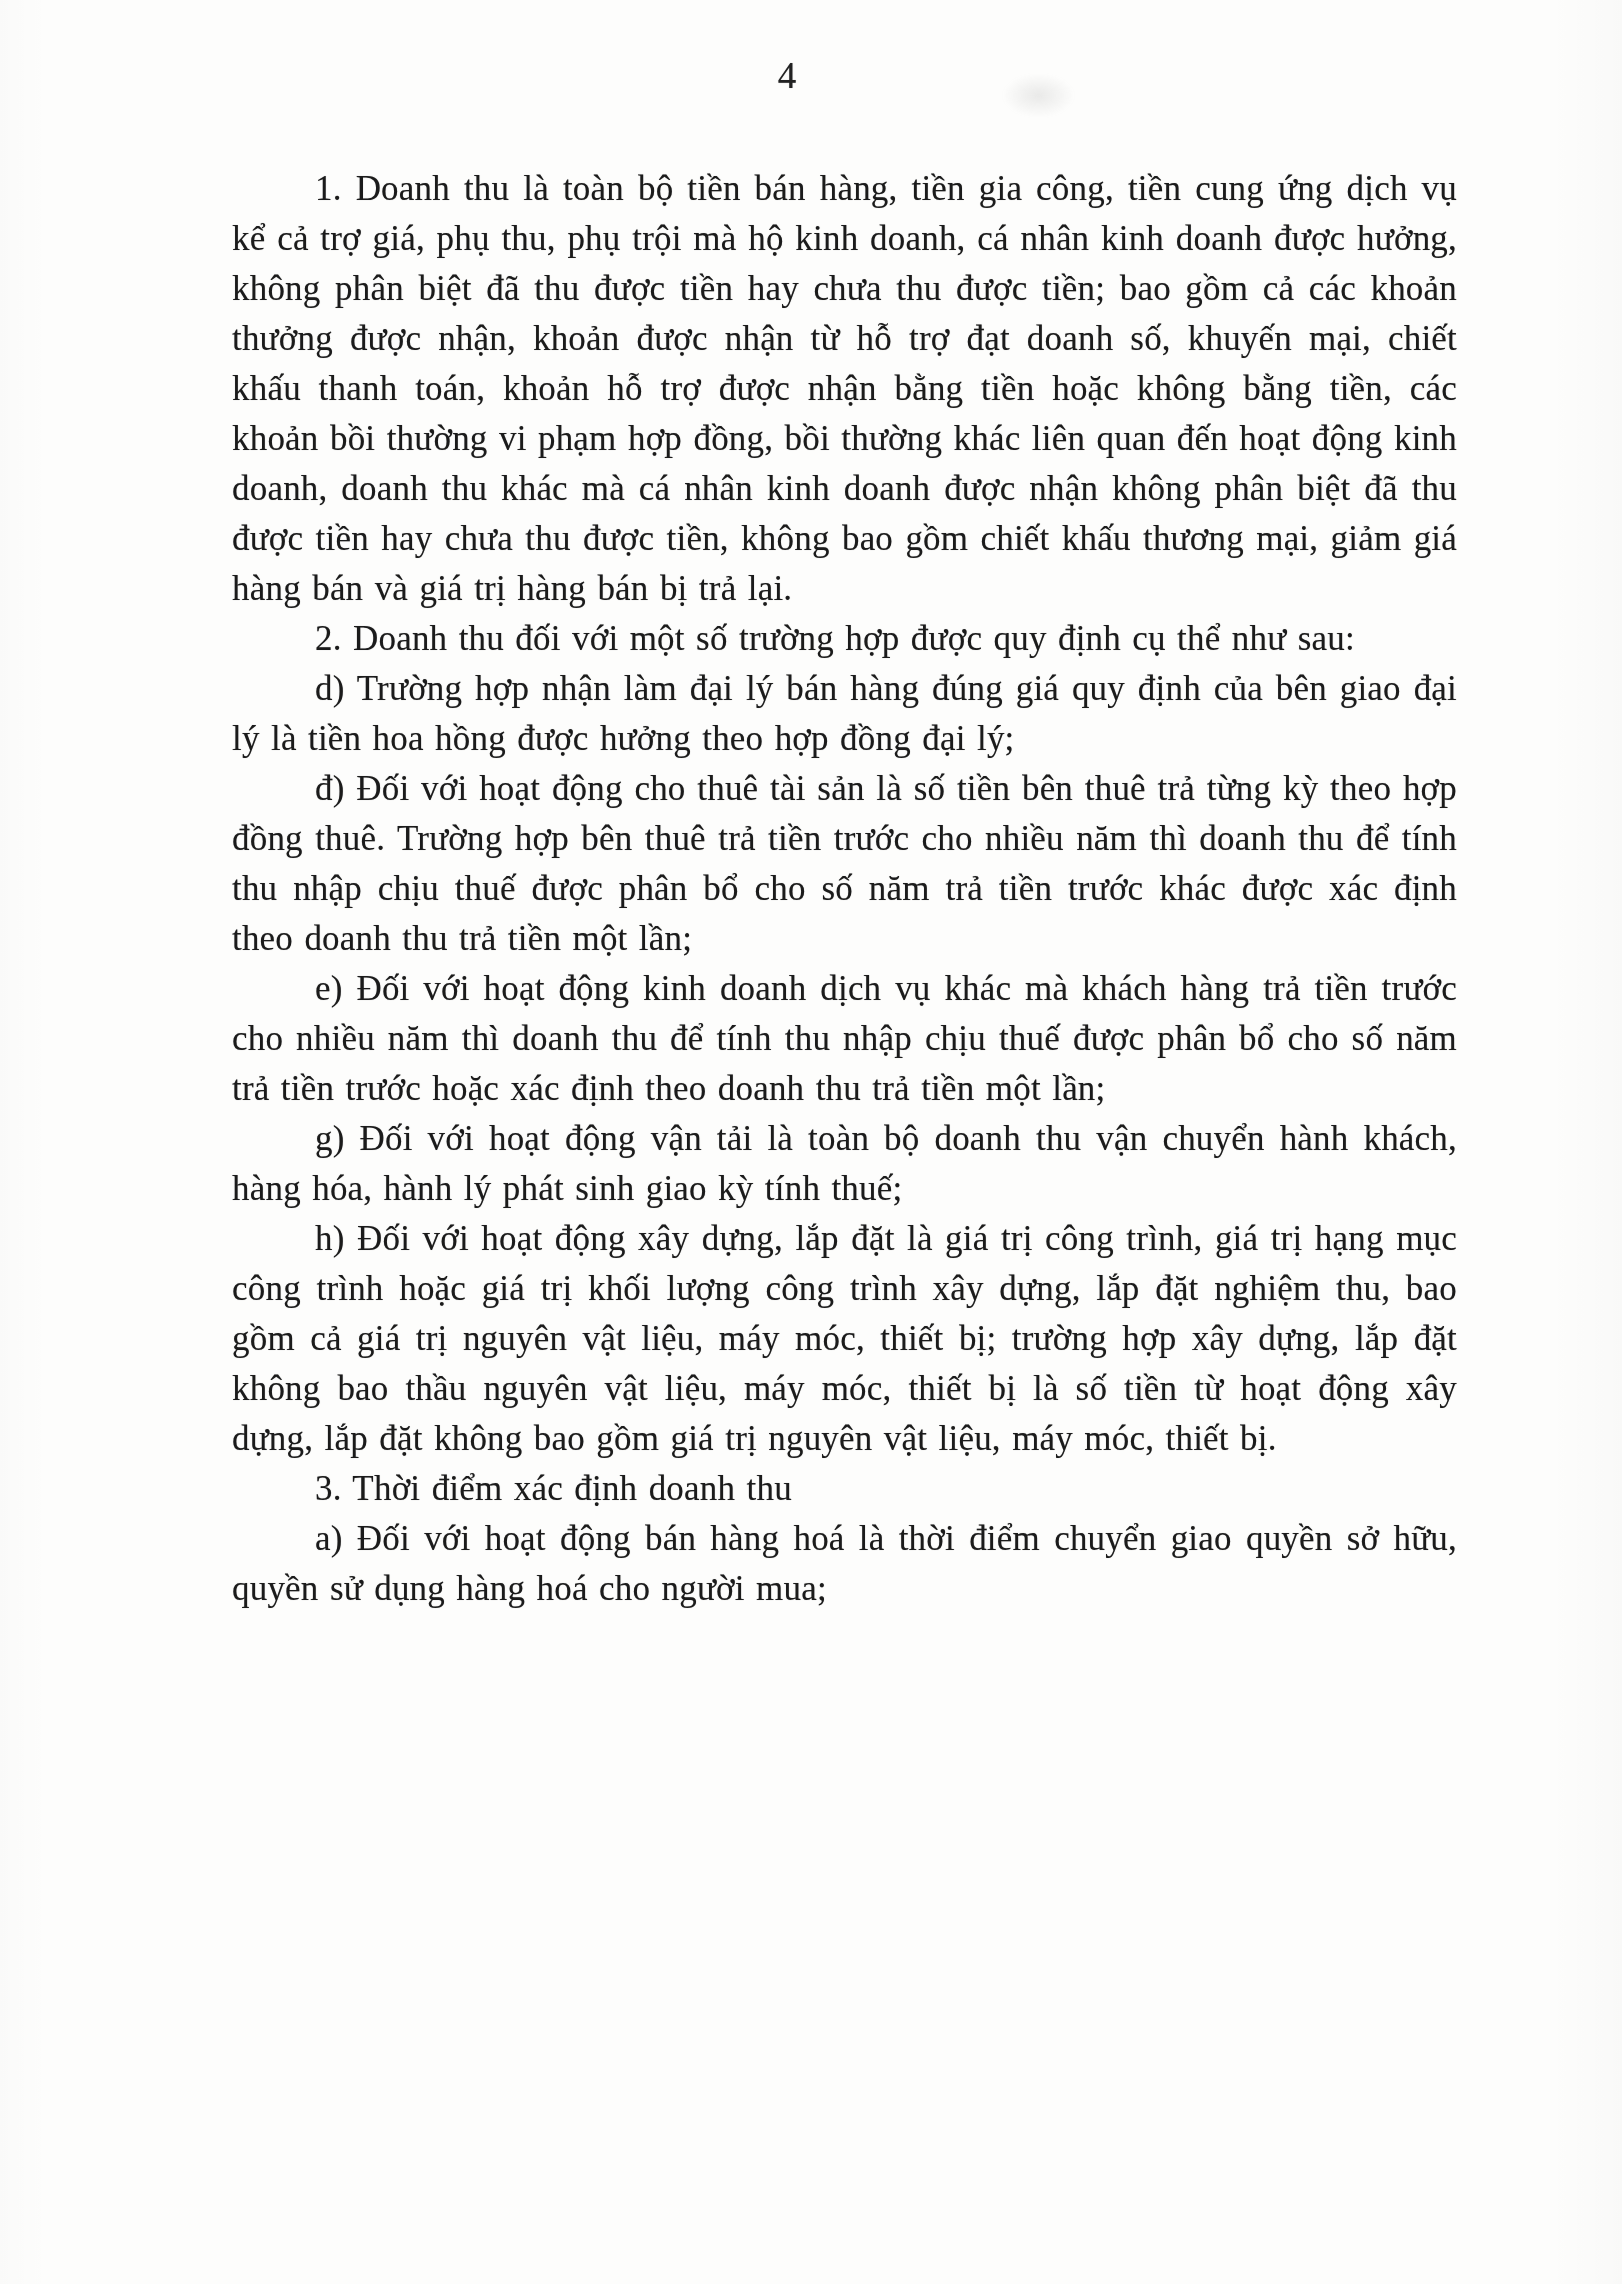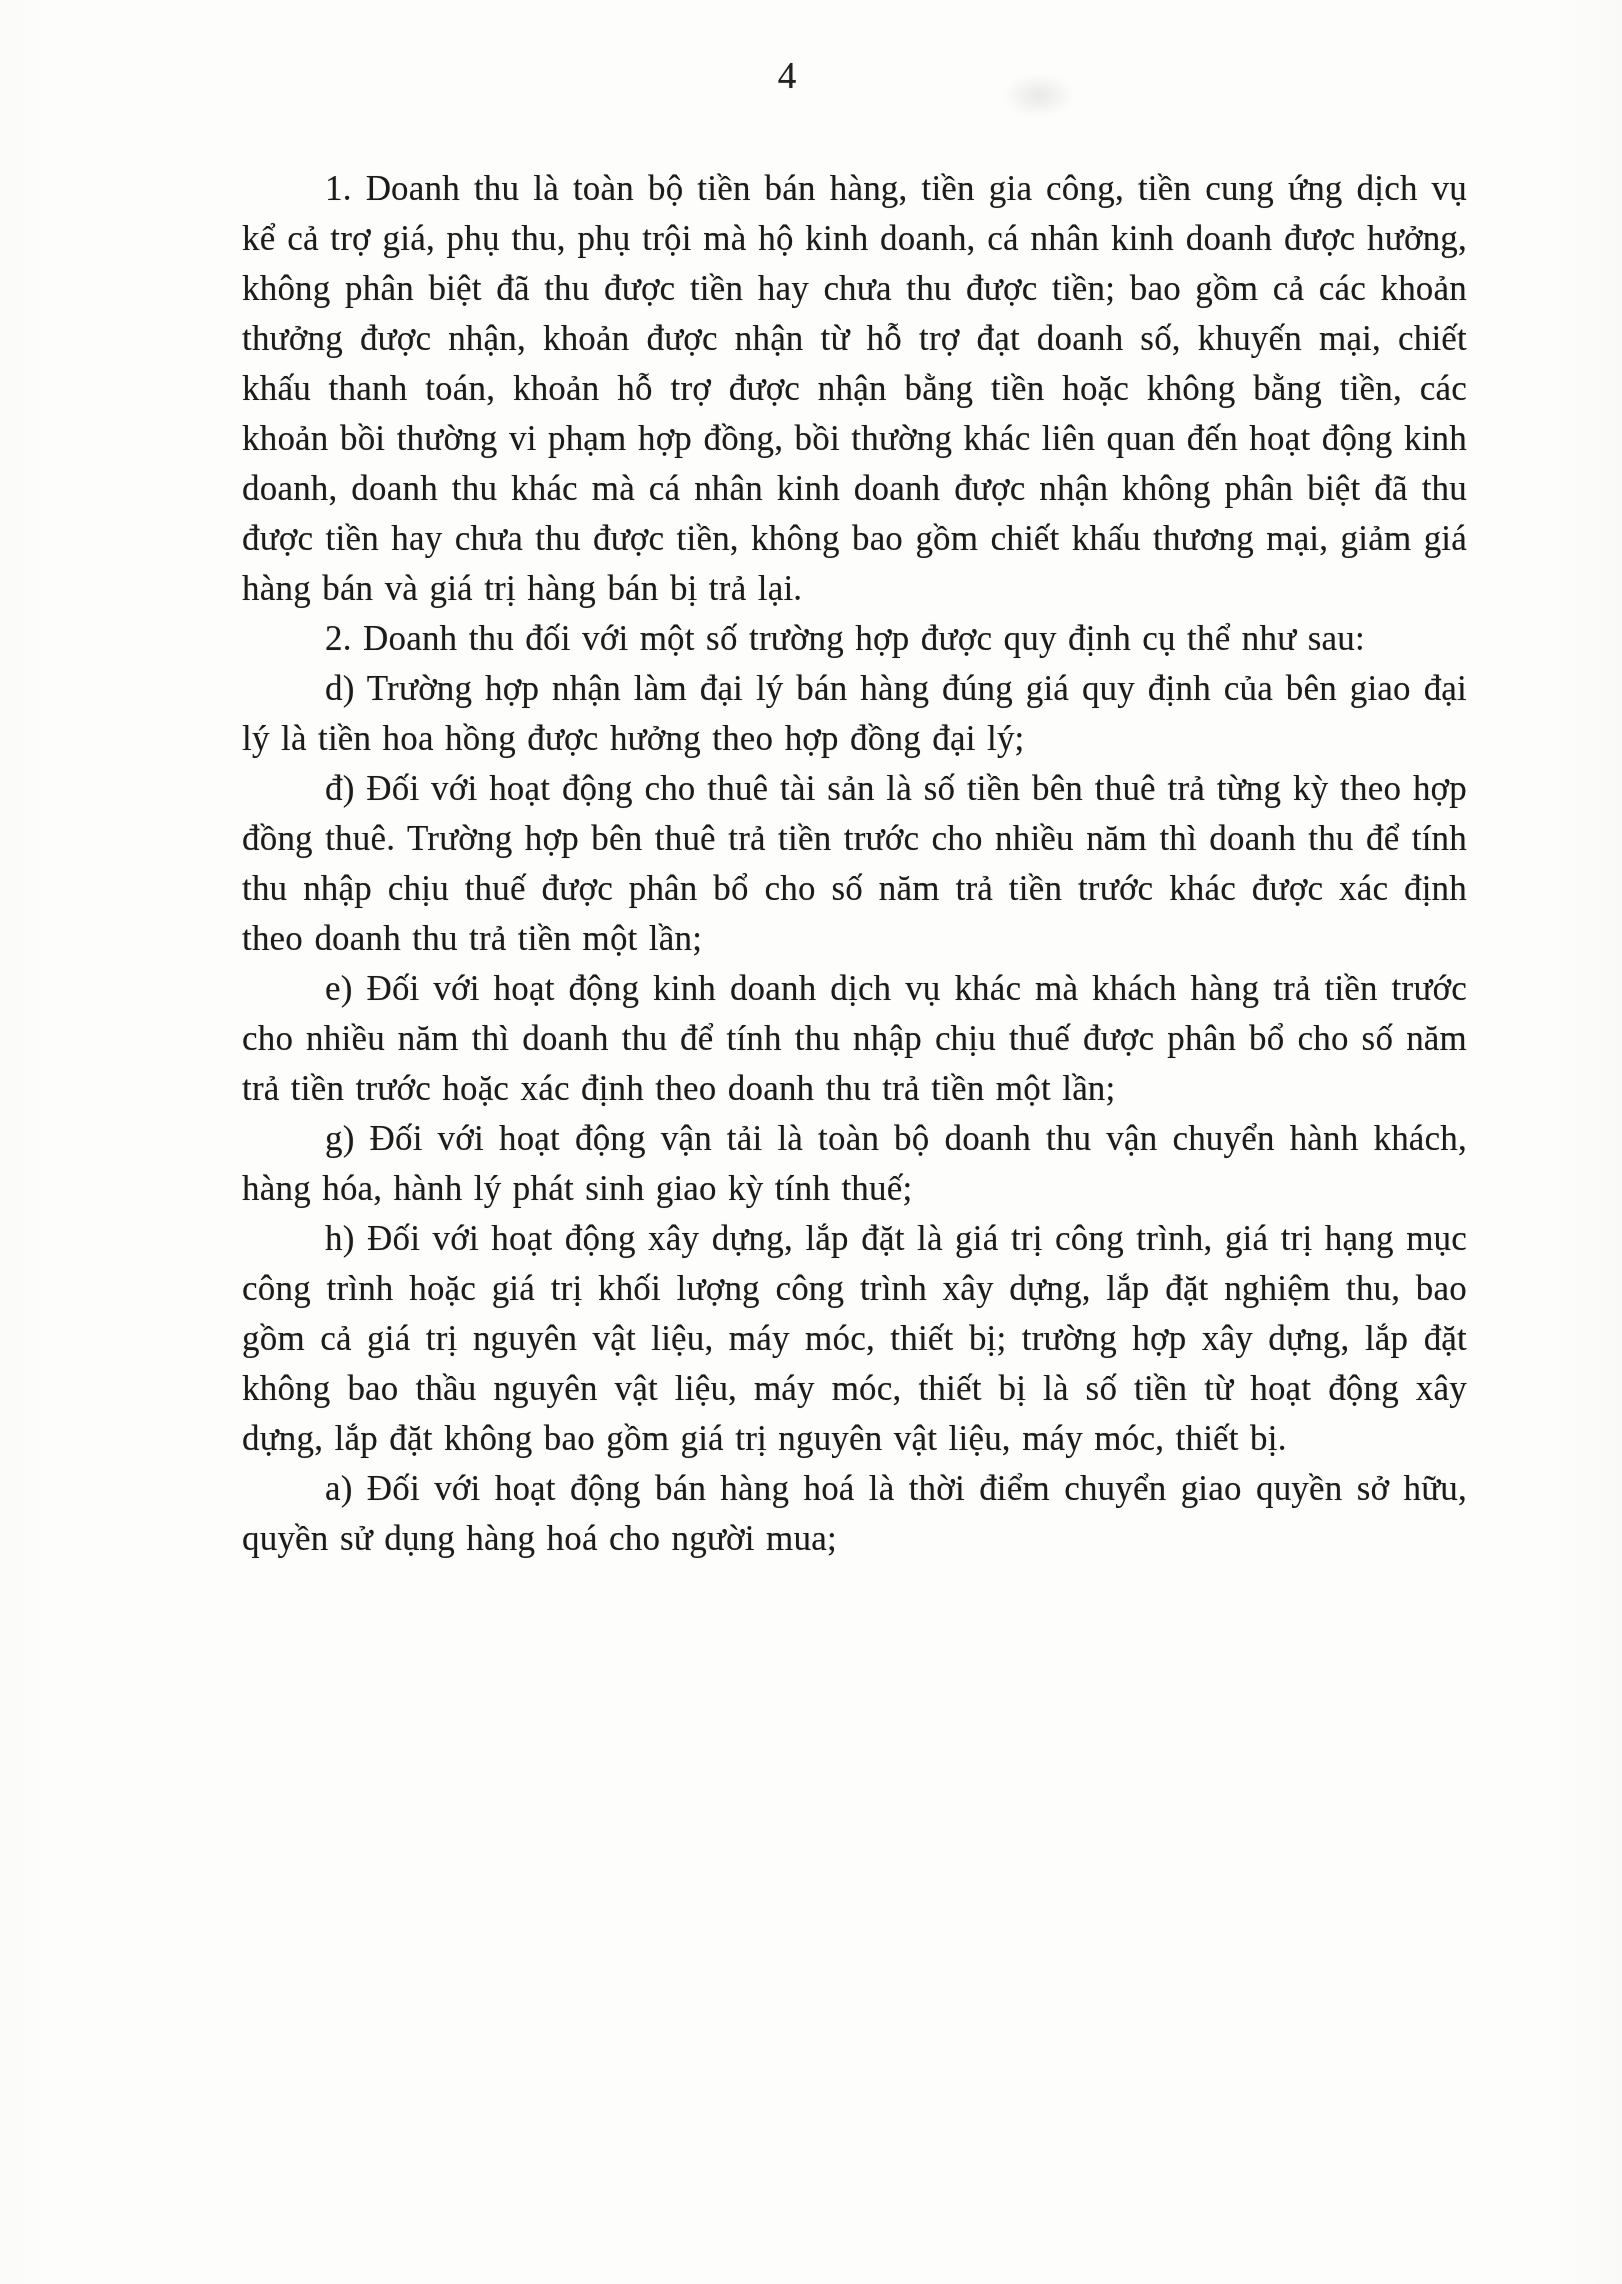--- a/index.html
+++ b/index.html
@@ -36,21 +36,21 @@
       top: 73px;
       width: 73px;
       height: 45px;
       background: radial-gradient(ellipse at center, rgba(130,130,130,0.16), rgba(130,130,130,0) 70%);
       filter: blur(1.6px);
       pointer-events: none;
     }
     .body-text {
       position: absolute;
       top: 164px;
-      left: 242px;
+      left: 232px;
       width: 1225px;
       font-size: 35px;
       line-height: 50px;
       text-align: justify;
       letter-spacing: 0.2px;
       word-spacing: 2.4px;
       text-shadow: 0 0 0.8px rgba(25,25,25,0.4);
     }
     .body-text p {
       margin: 0;
@@ -70,17 +70,18 @@
   <div class="scan-smudge"></div>
 
   <div class="body-text">
     <p>1. Doanh thu là toàn bộ tiền bán hàng, tiền gia công, tiền cung ứng dịch vụ kể cả trợ giá, phụ thu, phụ trội mà hộ kinh doanh, cá nhân kinh doanh được hưởng, không phân biệt đã thu được tiền hay chưa thu được tiền; bao gồm cả các khoản thưởng được nhận, khoản được nhận từ hỗ trợ đạt doanh số, khuyến mại, chiết khấu thanh toán, khoản hỗ trợ được nhận bằng tiền hoặc không bằng tiền, các khoản bồi thường vi phạm hợp đồng, bồi thường khác liên quan đến hoạt động kinh doanh, doanh thu khác mà cá nhân kinh doanh được nhận không phân biệt đã thu được tiền hay chưa thu được tiền, không bao gồm chiết khấu thương mại, giảm giá hàng bán và giá trị hàng bán bị trả lại.</p>
     <p>2. Doanh thu đối với một số trường hợp được quy định cụ thể như sau:</p>
     <p>d) Trường hợp nhận làm đại lý bán hàng đúng giá quy định của bên giao đại lý là tiền hoa hồng được hưởng theo hợp đồng đại lý;</p>
     <p>đ) Đối với hoạt động cho thuê tài sản là số tiền bên thuê trả từng kỳ theo hợp đồng thuê. Trường hợp bên thuê trả tiền trước cho nhiều năm thì doanh thu để tính thu nhập chịu thuế được phân bổ cho số năm trả tiền trước khác được xác định theo doanh thu trả tiền một lần;</p>
     <p>e) Đối với hoạt động kinh doanh dịch vụ khác mà khách hàng trả tiền trước cho nhiều năm thì doanh thu để tính thu nhập chịu thuế được phân bổ cho số năm trả tiền trước hoặc xác định theo doanh thu trả tiền một lần;</p>
     <p>g) Đối với hoạt động vận tải là toàn bộ doanh thu vận chuyển hành khách, hàng hóa, hành lý phát sinh giao kỳ tính thuế;</p>
     <p>h) Đối với hoạt động xây dựng, lắp đặt là giá trị công trình, giá trị hạng mục công trình hoặc giá trị khối lượng công trình xây dựng, lắp đặt nghiệm thu, bao gồm cả giá trị nguyên vật liệu, máy móc, thiết bị; trường hợp xây dựng, lắp đặt không bao thầu nguyên vật liệu, máy móc, thiết bị là số tiền từ hoạt động xây dựng, lắp đặt không bao gồm giá trị nguyên vật liệu, máy móc, thiết bị.</p>
+    <p>3. Thời điểm xác định doanh thu</p>
     <p>a) Đối với hoạt động bán hàng hoá là thời điểm chuyển giao quyền sở hữu, quyền sử dụng hàng hoá cho người mua;</p>
   </div>
 
 </div>
 
 
 </body></html>

